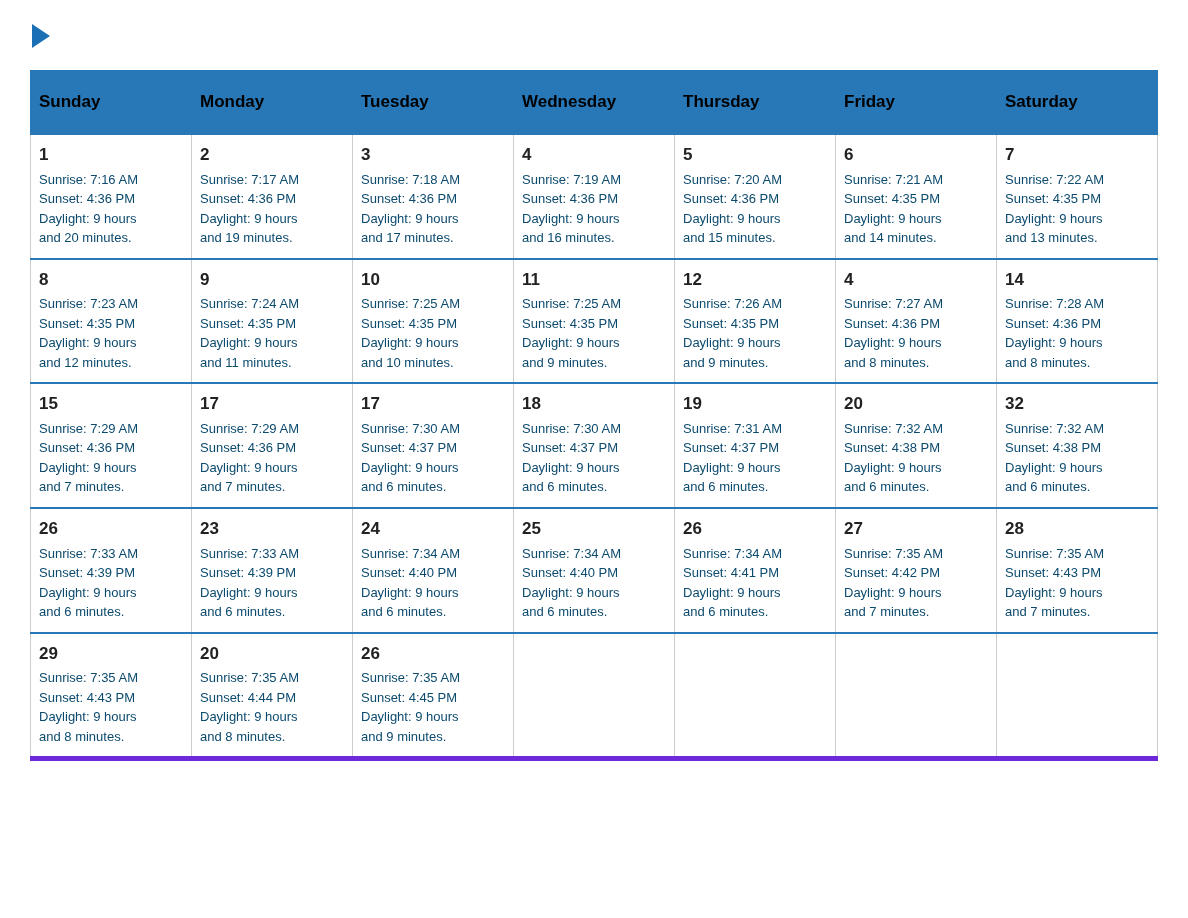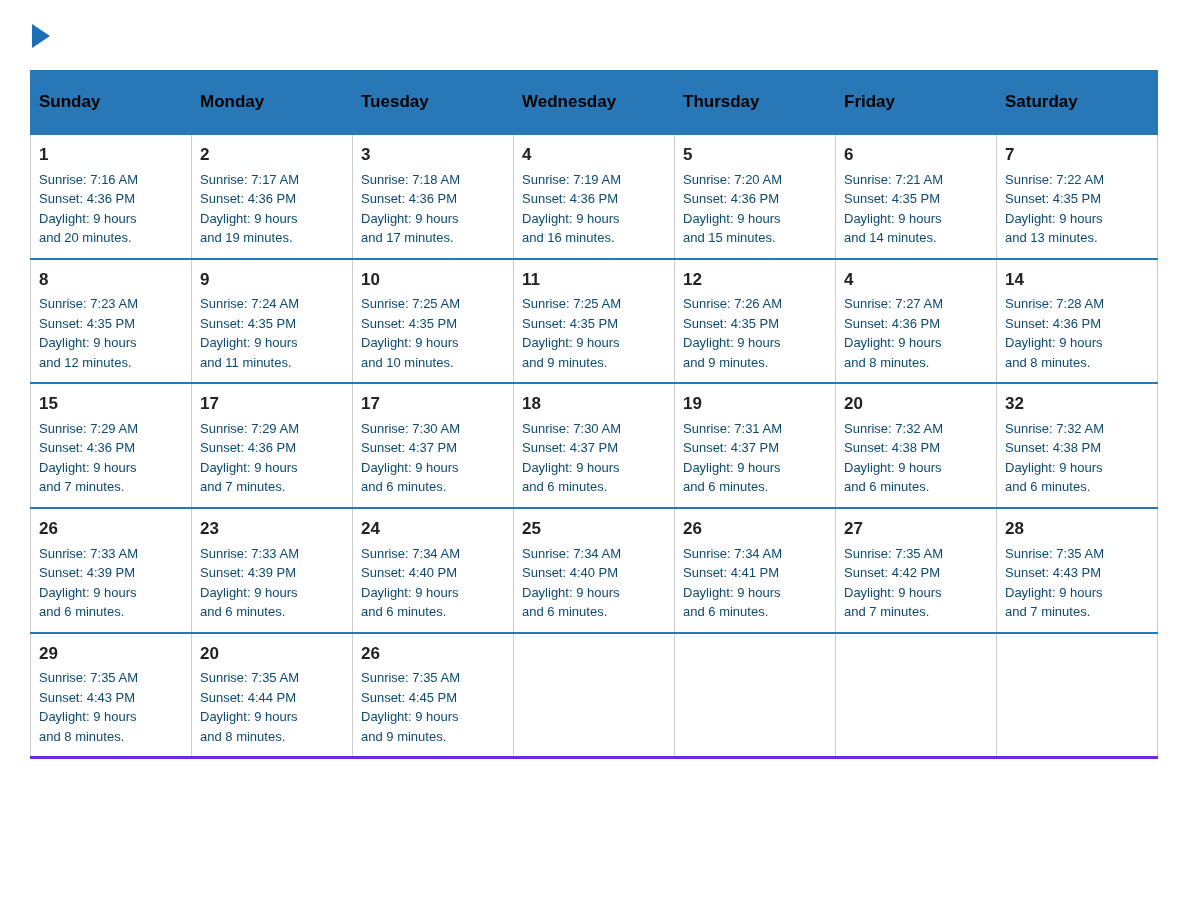--- a/index.html
+++ b/index.html
@@ -59,21 +59,21 @@
       width: calc(100% / 7);
       background: #fff;
       font-size: 13.5px;
       color: #222;
       line-height: 1.45;
     }
     .calendar-table td:first-child {
       border-left: 1px solid #ccc;
     }
     .calendar-table tr:last-child td {
-      border-bottom: 3px solid #6d28d9;
+      border-bottom: 5px solid #6d28d9;
     }
     .day-num {
       font-size: 17px;
       font-weight: bold;
       display: block;
       margin-bottom: 2px;
     }
     .day-info {
       font-size: 13px;
       color: #0c4a6e;

